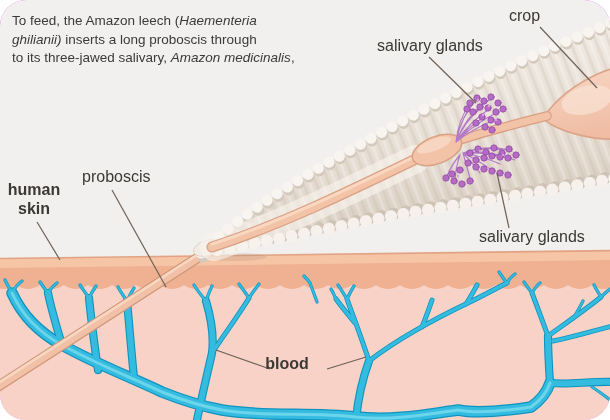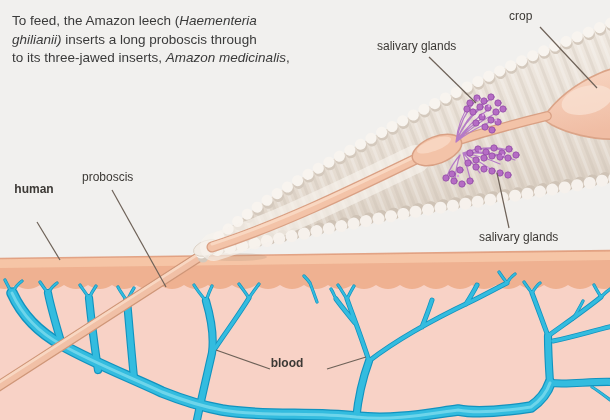--- a/index.html
+++ b/index.html
@@ -1,24 +1,25 @@
 <!DOCTYPE html>
 <html><head>
 <meta charset="utf-8">
 <style>
   html,body{margin:0;padding:0;}
   #stage{
     position:relative;width:610px;height:420px;overflow:hidden;
     background:#d946ef;
     font-family:"Liberation Sans", sans-serif;
     color:#3a3a3a;
+    border-radius:26px;
   }
   #stage svg{position:absolute;left:0;top:0;}
   .lbl{
-    position:absolute;font-size:12px;line-height:16px;color:#3c3935;
+    position:absolute;font-size:16px;line-height:16px;color:#3c3935;
     white-space:nowrap;
   }
   .lbl.center{text-align:center;line-height:19px;font-weight:bold;}
   #desc{
     position:absolute;left:12px;top:12px;width:356px;
     font-size:13.5px;line-height:18.6px;color:#3a3a3a;
   }
   #desc .line{white-space:nowrap;}
   #desc em{font-style:italic;}
 </style>
@@ -186,27 +187,28 @@
     <path d="M 112 190 L 166 287"></path>
     <path d="M 509 228 L 497 173"></path>
     <path d="M 270 369 L 216 350"></path>
     <path d="M 327 369 L 366 357"></path>
   </g>
 </svg>
 
 <div id="desc">
       <div class="line"><span>To feed, the Amazon leech (</span><em>Haementeria</em></div>
       <div class="line"><em>ghilianii)</em><span> inserts a long proboscis through</span></div>
-      <div class="line"><span>to its three-jawed inserts, </span><em>Amazon medicinalis</em><span>,</span></div>
+      <div class="line"><span>to its three-jawed salivary, </span><em>Amazon medicinalis</em><span>,</span></div>
     </div>
 
 <div class="lbl" style="left:509px;top:8px;">crop</div>
 <div class="lbl" style="left:377px;top:38px;">salivary glands</div>
 <div class="lbl center" style="left:4px;top:180px;width:60px;">
   <div>human</div>
+  <div>skin</div>
 </div>
 <div class="lbl" style="left:82px;top:169px;">proboscis</div>
 <div class="lbl" style="left:479px;top:229px;">salivary glands</div>
 <div class="lbl center" style="left:246px;top:354px;width:82px;">
   <div>blood</div>
 </div>
 
 </div>
 
 </body></html>

